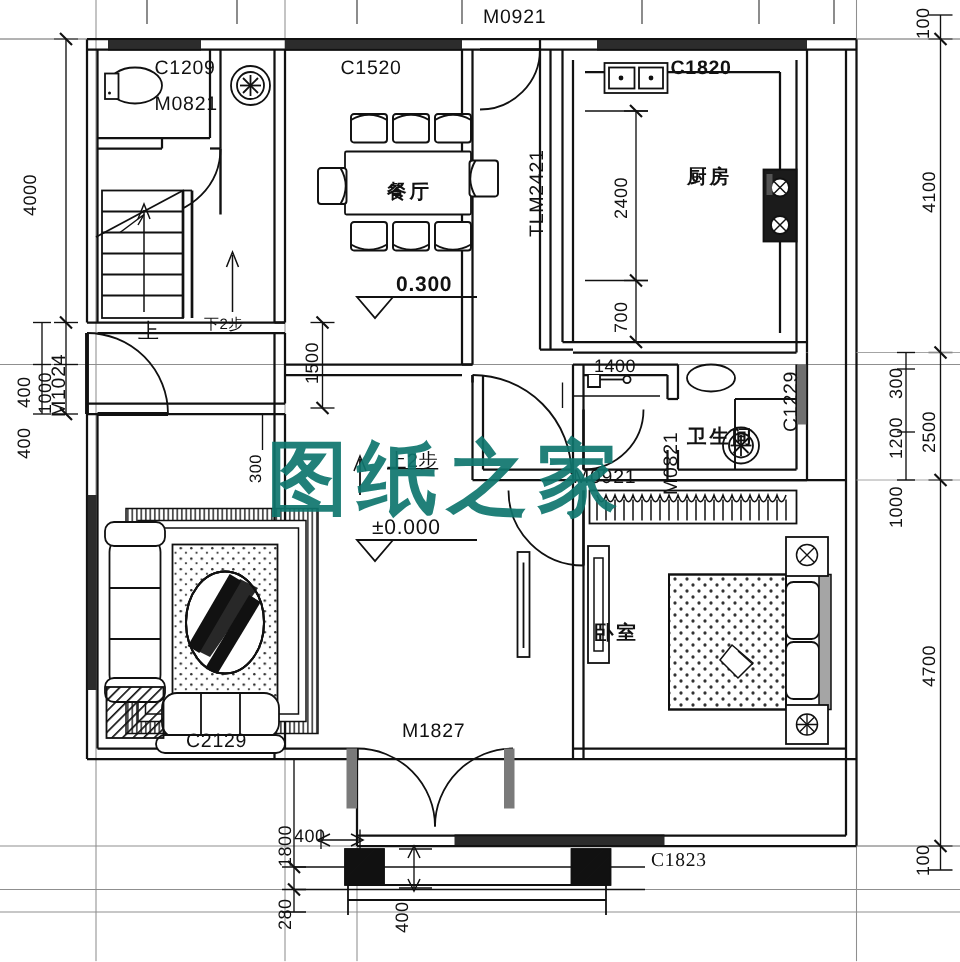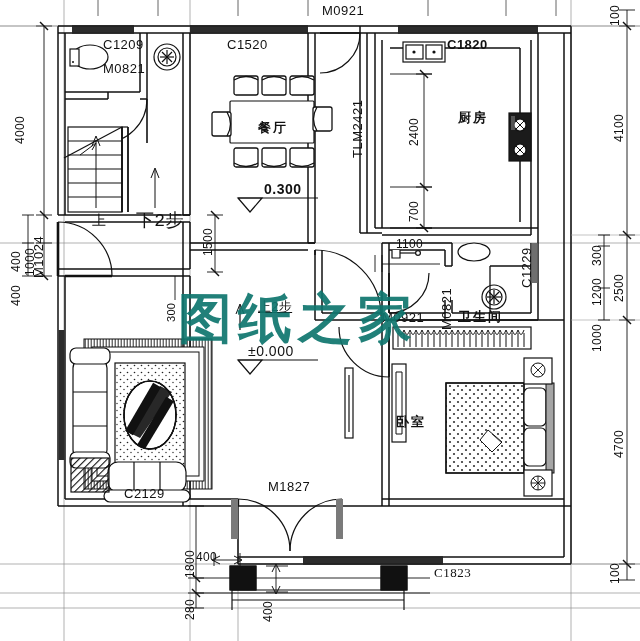--- a/index.html
+++ b/index.html
@@ -522,28 +522,28 @@
         <line x1="308" y1="0" x2="308" y2="16"></line>
         <line x1="428" y1="0" x2="428" y2="16"></line>
         <line x1="506" y1="0" x2="506" y2="16"></line>
         <line x1="556" y1="0" x2="556" y2="16"></line>
       </g>
     </g>
   </svg>
 
   <div class="lbl room" style="left:258px;top:122px;font-family:Liberation Mono, monospace;">餐厅</div>
   <div class="lbl room" style="left:440px;top:111px;margin-left:18px;">厨房</div>
-  <div class="lbl room" style="left:458px;top:310px;">卫生间</div>
+  <div class="lbl room" style="left:458px;top:284px;">卫生间</div>
   <div class="lbl room" style="left:396px;top:415px;">卧室</div>
 
   <div class="lbl elev" style="left:264px;top:182px;font-weight:bold;">0.300</div>
   <div class="lbl elev" style="left:248px;top:344px;">±0.000</div>
 
   <div class="lbl dim" style="left:92px;top:213px;font-size:14px;">上</div>
-  <div class="lbl dim" style="left:136px;top:212px;font-size:18px;font-family:Liberation Mono, monospace;">下2步</div>
+  <div class="lbl dim" style="left:136px;top:212px;font-size:10px;">下2步</div>
   <div class="lbl dim" style="left:258px;top:300px;font-size:13px;text-decoration:underline;">上2步</div>
 
   <div class="lbl code" style="left:103px;top:38px;">C1209</div>
   <div class="lbl code" style="left:103px;top:62px;">M0821</div>
   <div class="lbl code" style="left:227px;top:38px;">C1520</div>
   <div class="lbl code" style="left:322px;top:4px;">M0921</div>
   <div class="lbl code" style="left:447px;top:38px;font-weight:bold;">C1820</div>
   <div class="lbl code" style="left:382px;top:311px;">M0921</div>
   <div class="lbl code" style="left:124px;top:487px;">C2129</div>
   <div class="lbl code" style="left:268px;top:480px;">M1827</div>
@@ -563,21 +563,21 @@
   <div class="lbl dim rot90" style="left:613px;top:142px;">4100</div>
   <div class="lbl dim rot90" style="left:591px;top:266px;">300</div>
   <div class="lbl dim rot90" style="left:591px;top:306px;">1200</div>
   <div class="lbl dim rot90" style="left:591px;top:352px;">1000</div>
   <div class="lbl dim rot90" style="left:613px;top:302px;">2500</div>
   <div class="lbl dim rot90" style="left:613px;top:458px;">4700</div>
   <div class="lbl dim rot90" style="left:609px;top:584px;">100</div>
 
   <div class="lbl dim rot90" style="left:408px;top:146px;">2400</div>
   <div class="lbl dim rot90" style="left:408px;top:222px;">700</div>
-  <div class="lbl dim" style="left:396px;top:238px;">1100</div>
+  <div class="lbl dim" style="left:396px;top:238px;">1400</div>
   <div class="lbl dim rot90" style="left:202px;top:256px;">1500</div>
   <div class="lbl dim rot90 small" style="left:166px;top:322px;">300</div>
 
   <div class="lbl dim rot90" style="left:184px;top:578px;">1800</div>
   <div class="lbl dim" style="left:196px;top:551px;">400</div>
   <div class="lbl dim rot90" style="left:184px;top:620px;">280</div>
   <div class="lbl dim rot90" style="left:262px;top:622px;">400</div>
 
   <div class="wm" style="left:178px;top:283px;">图纸之家</div>
 

